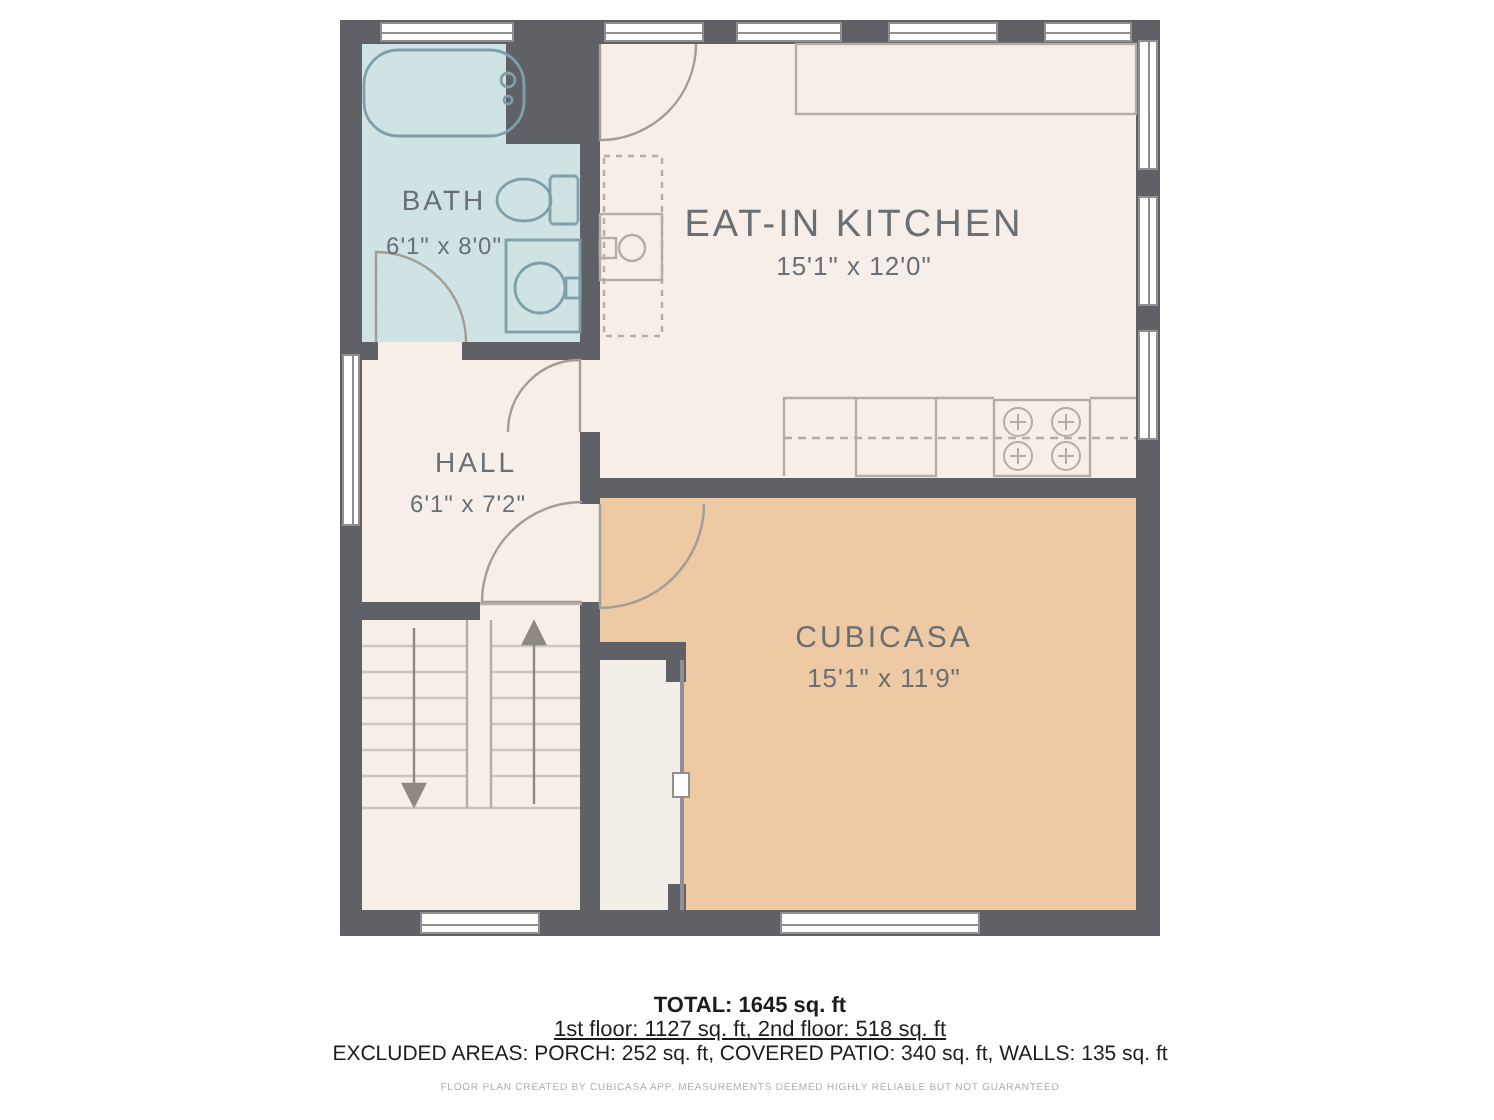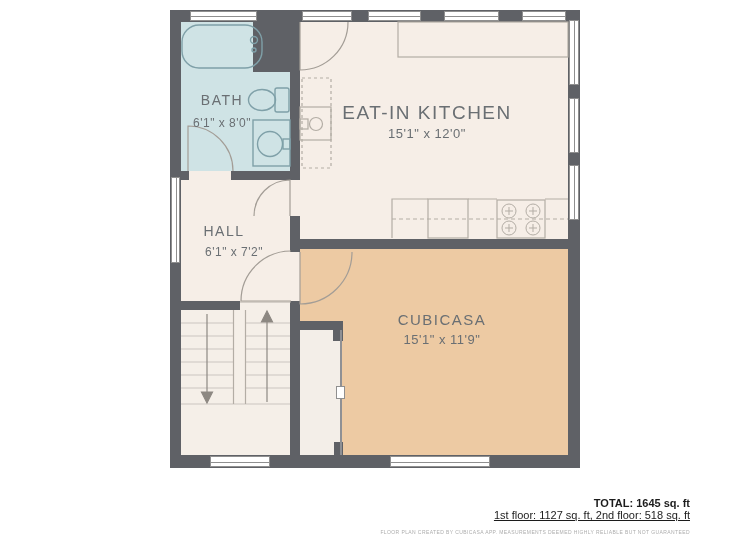--- a/index.html
+++ b/index.html
@@ -8,21 +8,21 @@
   .fill{position:absolute;}
   .wall{position:absolute;background:#5f6166;}
   .winH{position:absolute;background:#ffffff;border:1px solid #8f8f8f;box-sizing:border-box;}
   .winH::after{content:"";position:absolute;left:0;right:0;top:50%;border-top:1px solid #8f8f8f;}
   .winV{position:absolute;background:#ffffff;border:1px solid #8f8f8f;box-sizing:border-box;}
   .winV::after{content:"";position:absolute;top:0;bottom:0;left:50%;border-left:1px solid #8f8f8f;}
   .room-label{position:absolute;transform:translate(-50%,-50%);color:#6a6f73;
               letter-spacing:1.5px;white-space:nowrap;font-weight:500;}
   .room-dims{position:absolute;transform:translate(-50%,-50%);color:#6a6f73;
              letter-spacing:0.5px;white-space:nowrap;font-weight:400;}
-  .summary{position:absolute;left:60px;top:497px;width:630px;text-align:right;color:#1c1c1c;}
+  .summary{position:absolute;left:60px;top:497px;width:630px;text-align:center;color:#1c1c1c;}
   .summary .l1{font-size:11px;font-weight:700;line-height:12px;}
   .summary .l2{font-size:11px;font-weight:400;line-height:12px;text-decoration:underline;}
   .summary .l3{font-size:10.5px;font-weight:400;line-height:12px;}
   .summary .disc{margin-top:8px;font-size:5px;letter-spacing:0.4px;color:#adadad;font-weight:400;}
   svg{position:absolute;left:0;top:0;}
   .divider-line{position:absolute;background:#8f9094;}
   .slider-door{position:absolute;background:#ffffff;border:1px solid #8f8f8f;box-sizing:border-box;}
 </style>
 </head>
 <body>
@@ -145,25 +145,26 @@
       </g>
     </g>
   </svg>
 
   <div class="room-label" style="left:222px;top:100px;font-size:14px;">BATH</div>
   <div class="room-dims" style="left:222px;top:123px;font-size:12px;">6'1" x 8'0"</div>
 
   <div class="room-label" style="left:427px;top:113px;font-size:19px;">EAT-IN KITCHEN</div>
   <div class="room-dims" style="left:427px;top:133px;font-size:13px;">15'1" x 12'0"</div>
 
-  <div class="room-label" style="left:224px;top:231px;font-size:14px;">HALL</div>
+  <div class="room-label" style="left:238px;top:231px;font-size:14px;">HALL</div>
   <div class="room-dims" style="left:234px;top:252px;font-size:12px;">6'1" x 7'2"</div>
 
   <div class="room-label" style="left:442px;top:319px;font-size:15px;">CUBICASA</div>
   <div class="room-dims" style="left:442px;top:339px;font-size:13px;">15'1" x 11'9"</div>
 
   <div class="summary">
     <div class="l1">TOTAL: 1645 sq. ft</div>
     <div class="l2">1st floor: 1127 sq. ft, 2nd floor: 518 sq. ft</div>
+    <div class="l3">EXCLUDED AREAS: PORCH: 252 sq. ft, COVERED PATIO: 340 sq. ft, WALLS: 135 sq. ft</div>
     <div class="disc">FLOOR PLAN CREATED BY CUBICASA APP. MEASUREMENTS DEEMED HIGHLY RELIABLE BUT NOT GUARANTEED</div>
   </div>
 
 </div>
 
 </body></html>

